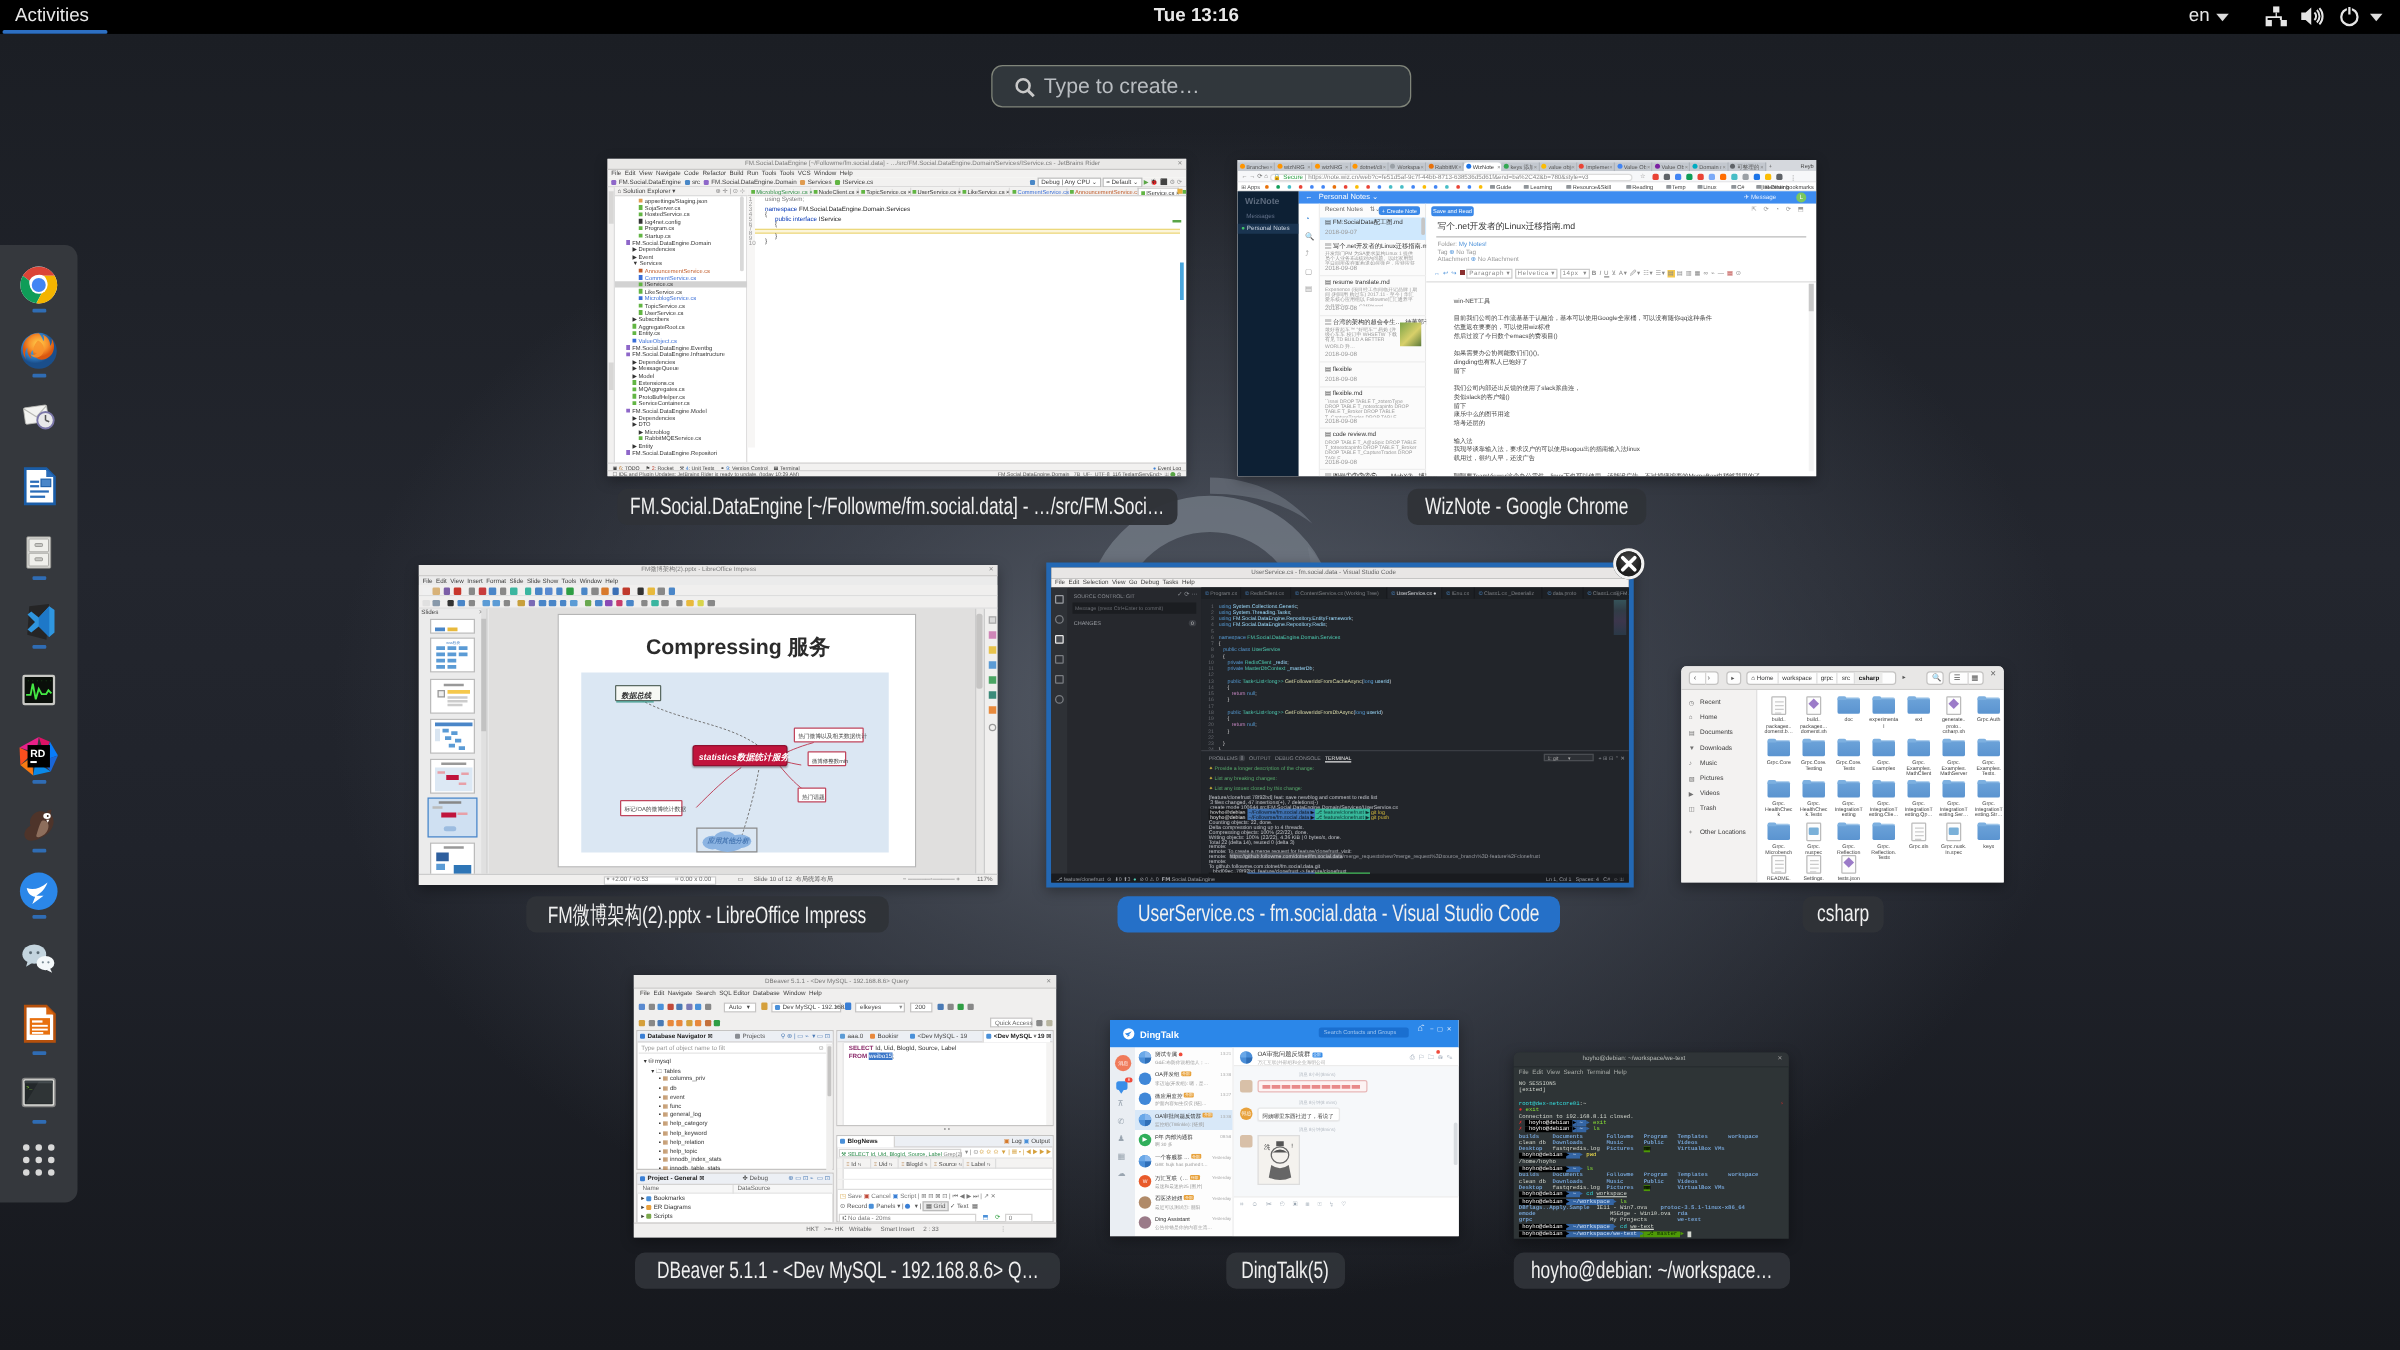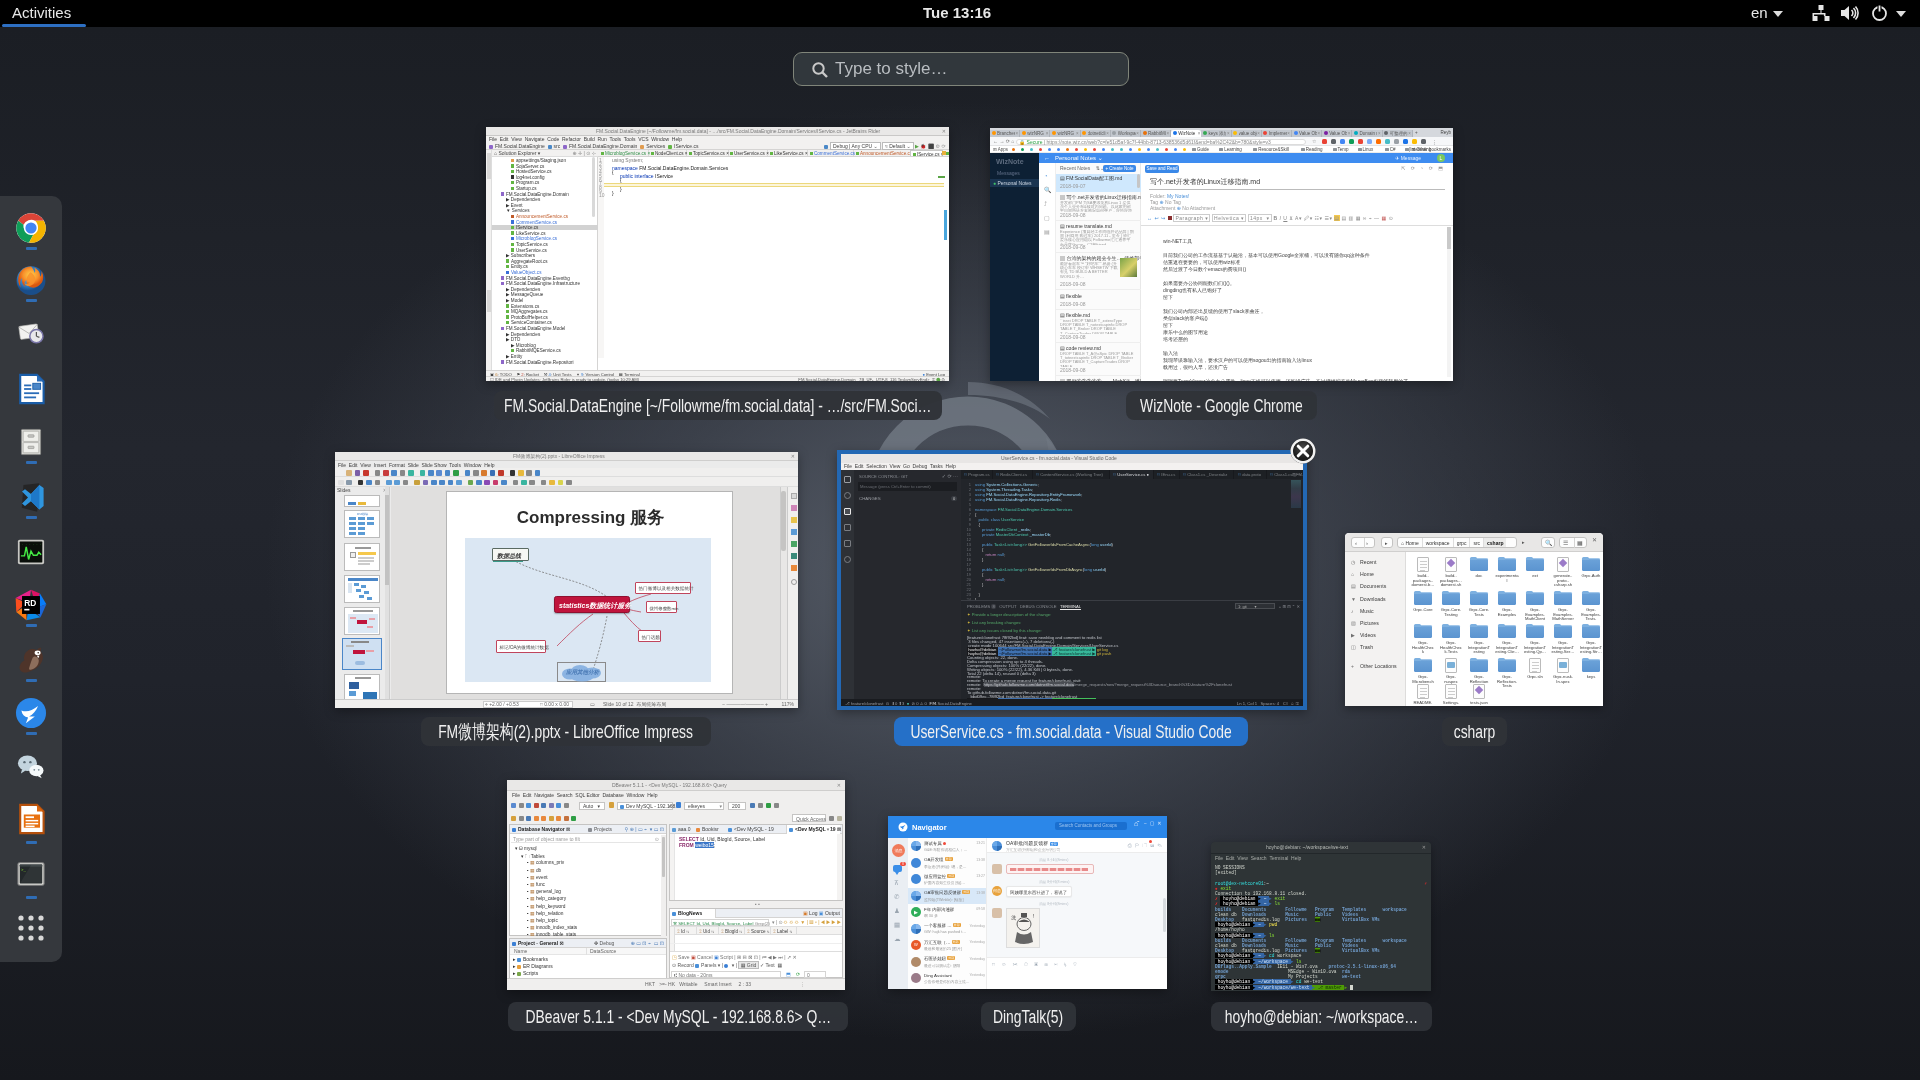--- a/index.html
+++ b/index.html
@@ -76,21 +76,21 @@
     <svg class="abs" style="left:1895px; top:10px;" width="12" height="8">
       <path d="M1 1 L6 7 L11 1 Z" fill="#ddd"></path>
     </svg>
   </div>
 
   <div class="abs" style="left:793px; top:52px; width:336px; height:34px; background:#31373c; border:1px solid #80857a; border-radius:9px; z-index:40;">
     <svg class="abs" style="left:17px; top:8px;" width="18" height="18" viewBox="0 0 18 18">
       <circle cx="7.5" cy="7.5" r="5.2" fill="none" stroke="#c9c9c9" stroke-width="2"></circle>
       <line x1="11.5" y1="11.5" x2="16" y2="16" stroke="#c9c9c9" stroke-width="2.4"></line>
     </svg>
-    <div class="abs" style="left:41px; top:6px; color:#b9bdc1; font-size:17px;">Type to style…</div>
+    <div class="abs" style="left:41px; top:6px; color:#b9bdc1; font-size:17px;">Type to create…</div>
   </div>
 
   <div class="abs" id="dock" style="left:0; top:196px; width:62px; height:766px; background:#35383d; border-radius:0 10px 10px 0; z-index:45;">
 
     <svg class="abs" style="left:15px;top:16px;" width="32" height="32" viewBox="0 0 100 100">
       <circle cx="50" cy="50" r="46" fill="#fff"></circle>
       <path fill="#db4437" d="M 10.2 27 A 46 46 0 0 1 89.8 27 L 63 27 A 27 27 0 0 0 26.6 39.5 Z"></path>
       <path fill="#0f9d58" d="M 10.2 27 A 46 46 0 0 0 44 95.6 L 57.5 70 A 27 27 0 0 1 26.6 39.5 Z"></path>
       <path fill="#f4b400" d="M 89.8 27 A 46 46 0 0 1 44.2 95.6 L 57.5 70 A 27 27 0 0 0 63 27 Z"></path>
       <circle cx="50" cy="50" r="22" fill="#fff"></circle>
@@ -1305,21 +1305,21 @@
       <div class="abs t5" style="right:40px;top:3px;color:#888;">⋮</div>
     </div>
   </div>
 
   <div class="win" style="left:888px; top:816px; width:279px; height:173px; background:#fff;">
     <div class="abs" style="left:0;top:0;width:279px;height:22px;background:#2b87e9;">
       <svg class="abs" style="left:10px;top:6px;" width="10" height="10" viewBox="0 0 12 12">
         <circle cx="6" cy="6" r="5.4" fill="#fff"></circle>
         <path d="M 2.5 5.2 C 4.5 5.8 6.5 5.2 8.8 3.4 C 8 5.2 7 6.2 5.6 7 L 7.6 7 L 4.4 9.4 L 5.2 7.6 C 3.8 7.4 3 6.6 2.5 5.2 Z" fill="#2b87e9"></path>
       </svg>
-      <div class="abs" style="left:24px;top:7px;color:#fff;font-size:7.5px;font-weight:700;">Navigator</div>
+      <div class="abs" style="left:24px;top:7px;color:#fff;font-size:7.5px;font-weight:700;">DingTalk</div>
       <div class="abs" style="left:167px;top:5.5px;width:72px;height:8px;background:#1a6fd0;border-radius:2px;">
         <div class="abs" style="left:4px;top:1.5px;color:#9cc4f0;font-size:4.5px;">Search Contacts and Groups</div>
       </div>
       <div class="abs" style="left:246px;top:4px;color:#e8f2ff;font-size:7px;">⌂̂</div>
       <div class="abs" style="left:256px;top:4px;color:#dbe9fb;font-size:5px;white-space:nowrap;">−&nbsp; ▢&nbsp; ✕</div>
     </div>
     <div class="abs" style="left:0;top:22px;width:20px;height:151px;background:#eaeef3;" id="dtrail">
         <div class="abs" style="left:4px;top:6px;width:13px;height:13px;border-radius:50%;background:#f07a5a;color:#fff;font-size:4px;text-align:center;line-height:13px;">消息</div>
 <div class="abs" style="left:5px;top:27px;width:9px;height:7px;background:#3a8ee8;border-radius:2px;"></div>
         <div class="abs" style="left:7px;top:33.5px;width:0;height:0;border-left:2px solid transparent;border-right:2px solid transparent;border-top:3px solid #3a8ee8;"></div>

